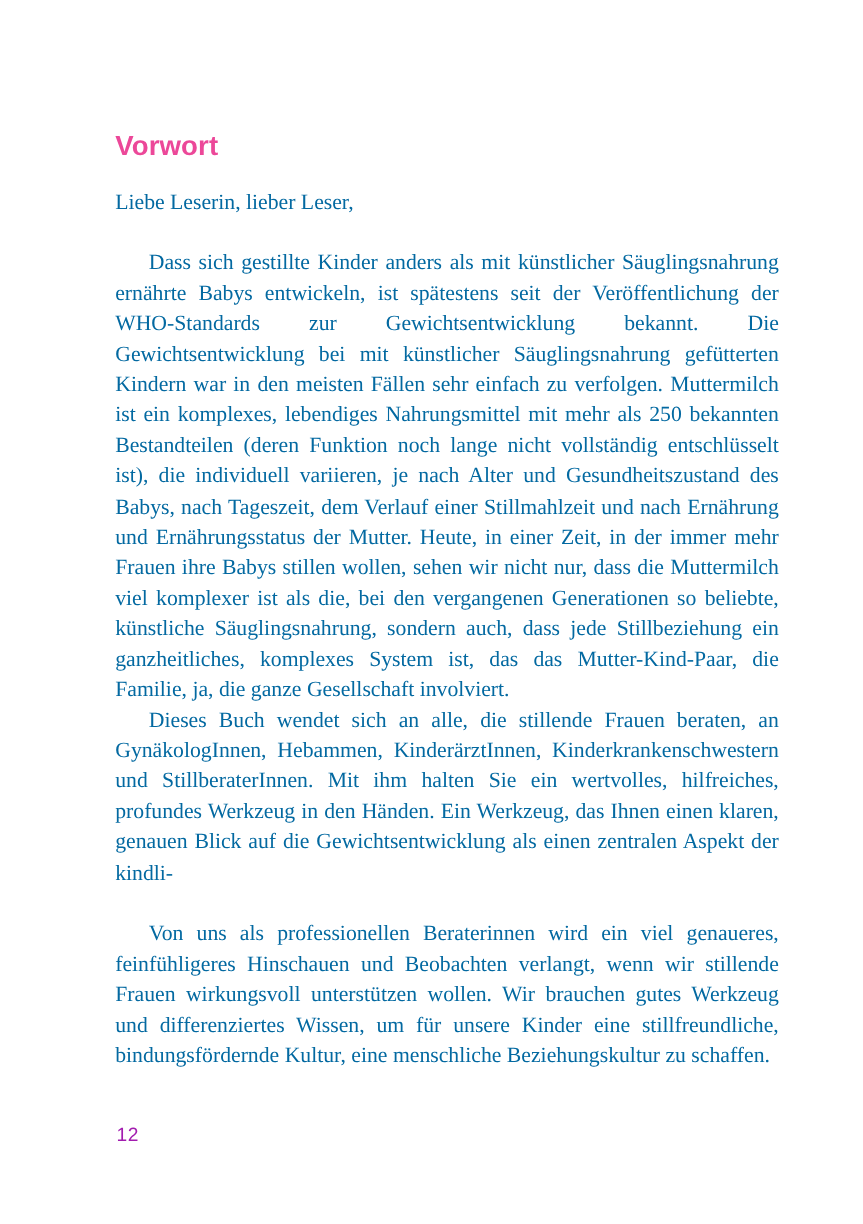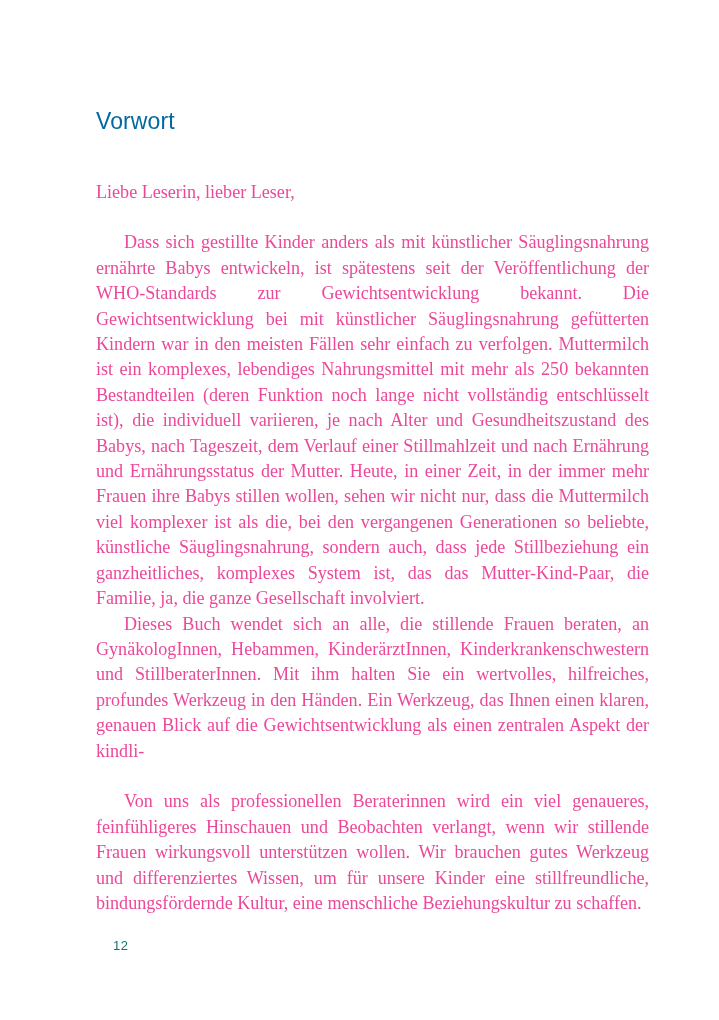--- a/index.html
+++ b/index.html
@@ -22,42 +22,41 @@
     box-sizing: border-box;
   }
 
   
   .chapter-title {
     position: absolute;
     left: 96px;
     top: 96px;
     font-family: "Liberation Sans", sans-serif;
     font-size: 23px;
-    font-weight: 400;
-    color: #0369a1;
+    font-weight: 700;
+    color: #ec4899;
     letter-spacing: 0.1px;
     line-height: 1.2;
     white-space: nowrap;
     margin-top: 12px;
   }
 
   
   .text-block {
     position: absolute;
     left: 96px;
     top: 156px;
     width: 553px;
-    color: #ec4899;
+    color: #0369a1;
     font-size: 18.1px;
     line-height: 25.4px;
     text-align: justify;
     text-justify: inter-word;
     -moz-hyphens: none;
     hyphens: none;
-    margin-top: 24px;
   }
 
   .salutation {
     margin: 0 0 25px 0;
     text-align: left;
     text-indent: 0;
   }
 
   .para {
     margin: 0;
@@ -82,25 +81,24 @@
   .para.clipped {
     text-align: justify;
   }
 
   
   .folio {
     position: absolute;
     left: 97px;
     top: 938px;
     font-family: "Liberation Sans", sans-serif;
-    font-size: 13px;
+    font-size: 16px;
     font-weight: 400;
-    color: #0f766e;
+    color: #a21caf;
     letter-spacing: 0.5px;
-    margin-left: 16px;
   }
 </style>
 </head>
 <body>
 
 <div class="page">
 
   <h1 class="chapter-title">Vorwort</h1>
 
   <div class="text-block">

